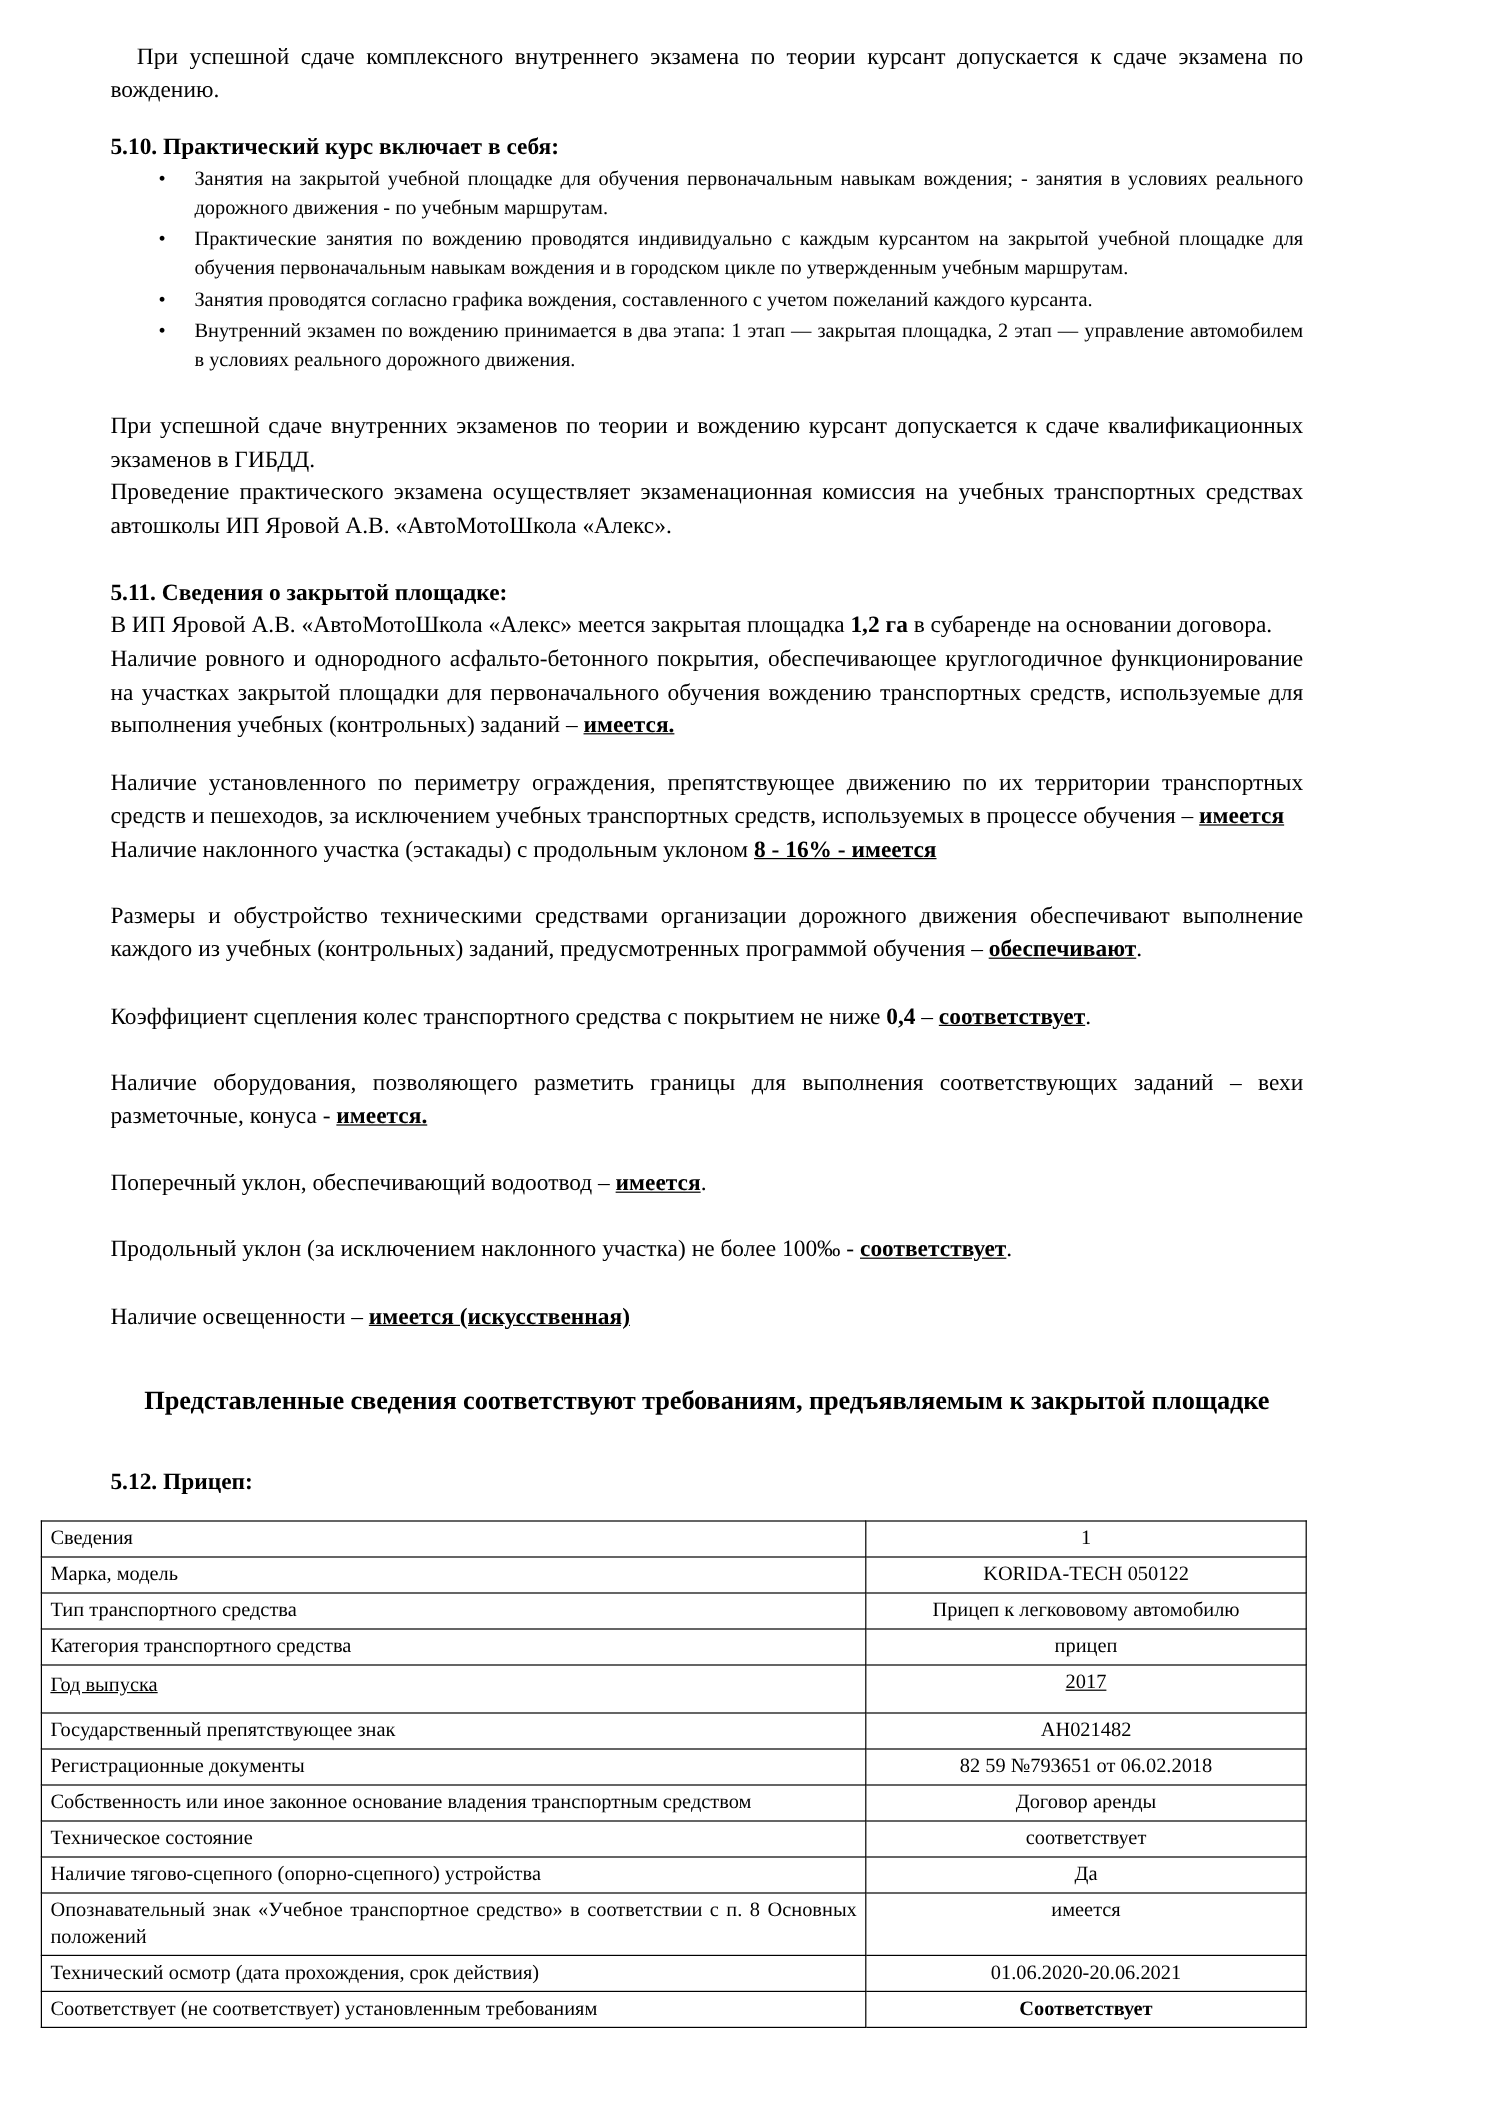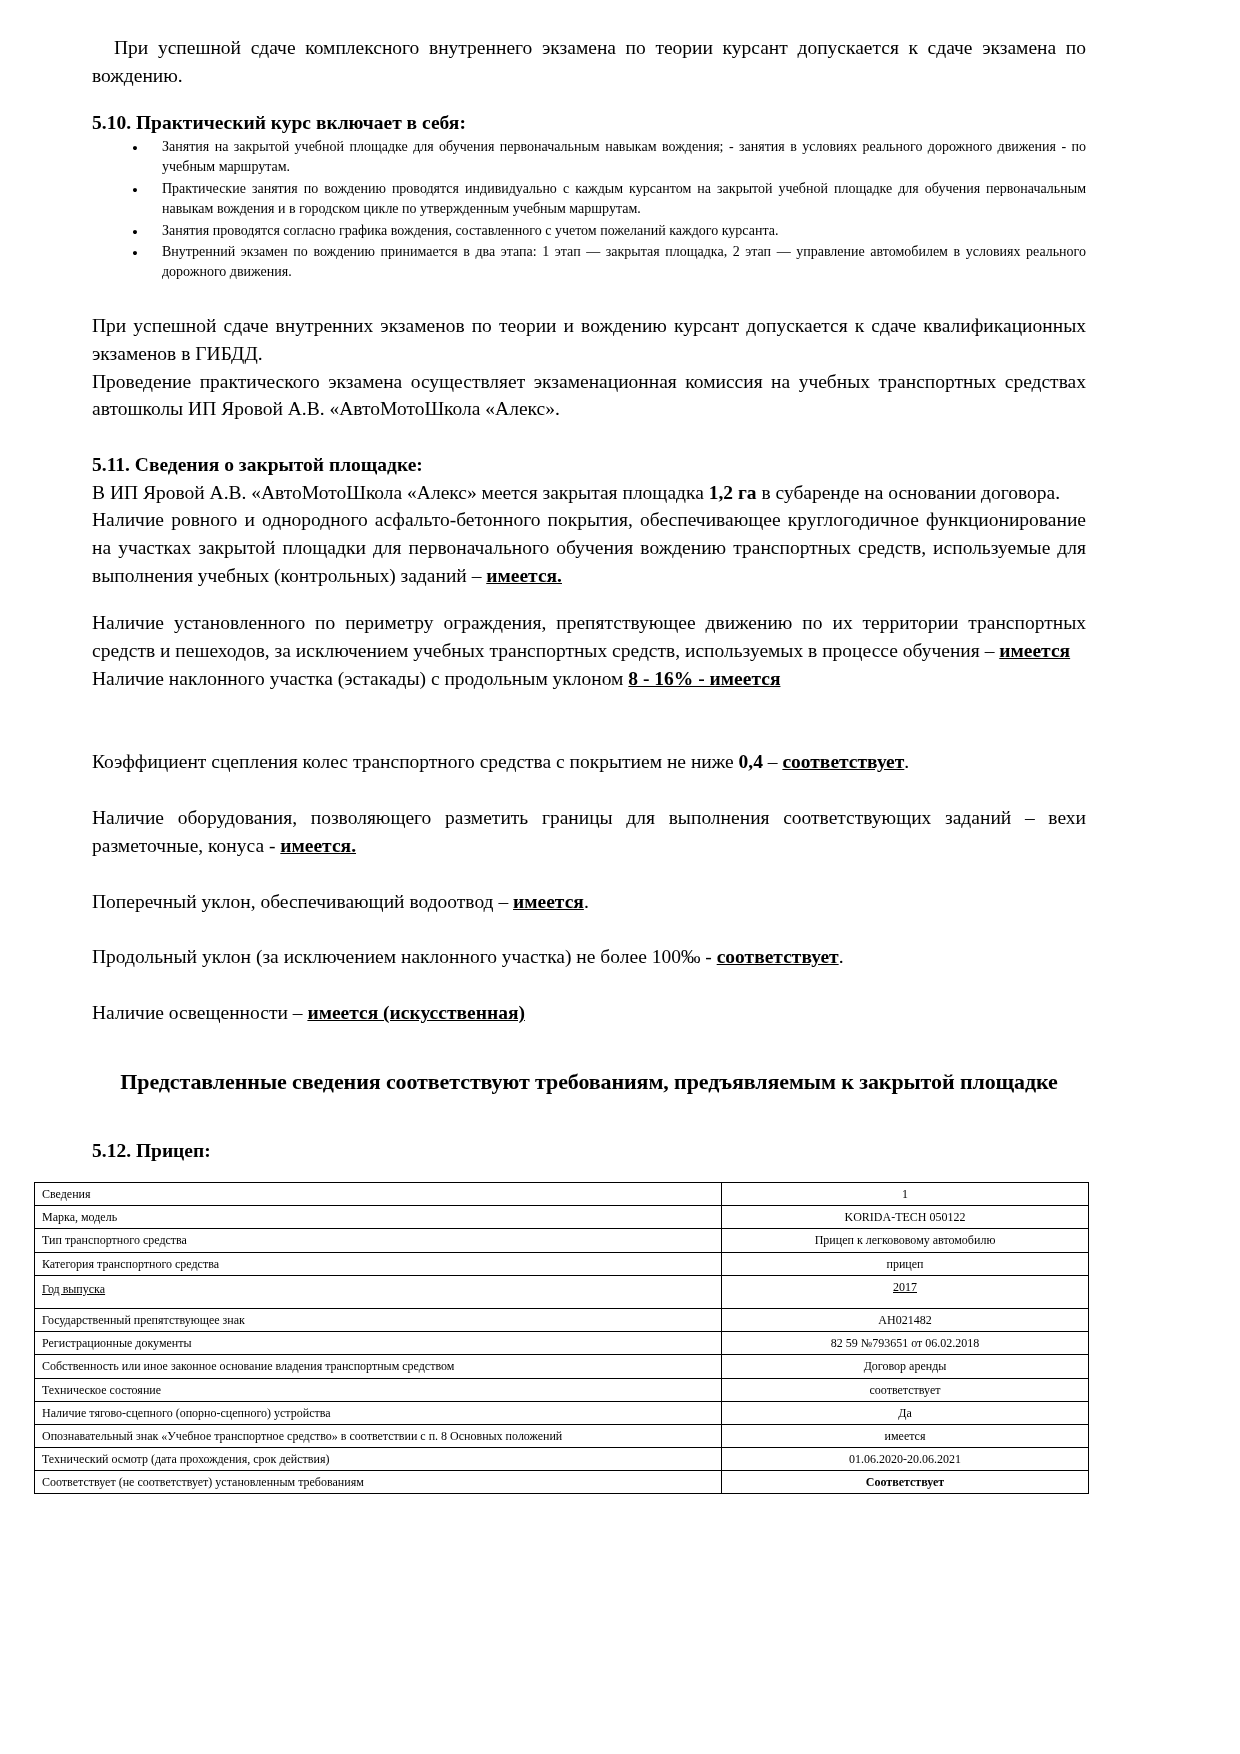--- a/index.html
+++ b/index.html
@@ -44,21 +44,21 @@
   .spacer-xl { height: 40px; }
 
   ul.bullets {
     margin: 0;
     padding: 0;
     list-style: none;
   }
   ul.bullets > li {
     position: relative;
     padding-left: 70px;
-    font-size: 14px;
+    font-size: 17px;
     line-height: 1.42;
     text-align: justify;
     margin-bottom: 2px;
   }
   ul.bullets > li::before {
     content: "\2022";
     position: absolute;
     left: 40px;
     top: -1px;
     font-size: 17px;
@@ -84,21 +84,21 @@
     padding: 0 4px 0 0;
   }
   table.trailer {
     border-collapse: collapse;
     width: 1055px;
     margin-left: -58px;
     table-layout: fixed;
   }
   table.trailer td {
     border: 1.4px solid #000000;
-    font-size: 12px;
+    font-size: 17px;
     line-height: 1.35;
     padding: 3px 7px 3px 7px;
     vertical-align: top;
   }
   table.trailer td.label {
     width: 672px;
     text-align: left;
   }
   table.trailer td.label.just {
     text-align: justify;
@@ -150,20 +150,21 @@
   <p class="para"><span>Наличие ровного и однородного асфальто-бетонного покрытия, обеспечивающее круглогодичное функционирование на участках закрытой площадки для первоначального обучения вождению транспортных средств, используемые для выполнения учебных (контрольных) заданий – </span><span class="u-bold">имеется.</span></p>
 
   <div class="spacer-md"></div>
 
   <p class="para"><span>Наличие установленного по периметру ограждения, препятствующее движению по их территории транспортных средств и пешеходов, за исключением учебных транспортных средств, используемых в процессе обучения – </span><span class="u-bold">имеется</span></p>
 
   <p class="para"><span>Наличие наклонного участка (эстакады) с продольным уклоном  </span><span class="u-bold">8 - 16% - имеется</span></p>
 
   <div class="spacer-lg"></div>
 
+  <p class="para"><span>Размеры и обустройство техническими средствами организации дорожного движения обеспечивают выполнение каждого из учебных (контрольных) заданий, предусмотренных программой обучения – </span><span class="u-bold">обеспечивают</span><span>.</span></p>
 
   <div class="spacer-lg"></div>
 
   <p class="para"><span>Коэффициент сцепления колес транспортного средства с покрытием не ниже </span><span class="b">0,4</span><span> – </span><span class="u-bold">соответствует</span><span>.</span></p>
 
   <div class="spacer-lg"></div>
 
   <p class="para"><span>Наличие оборудования, позволяющего разметить границы для выполнения соответствующих заданий – вехи разметочные, конуса - </span><span class="u-bold">имеется.</span></p>
 
   <div class="spacer-lg"></div>

